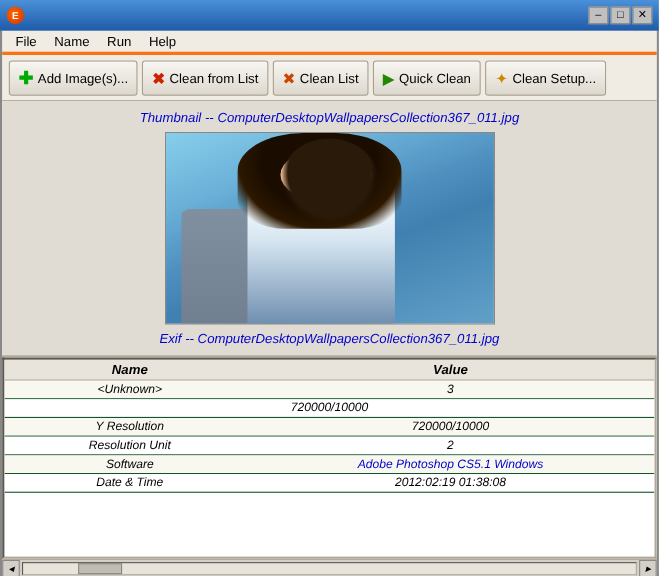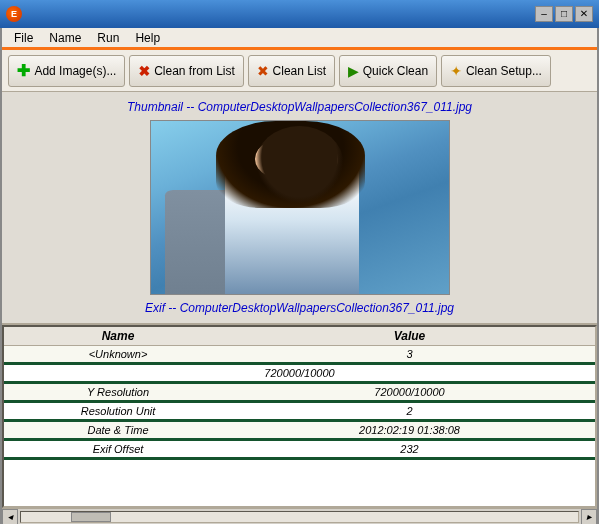--- a/index.html
+++ b/index.html
@@ -182,21 +182,21 @@
     .col-name { width: 220px; font-weight: bold; font-size: 12px; color: #000; }
     .col-value { flex: 1; font-weight: bold; font-size: 12px; color: #000000; }
     #table-body {
       flex: 1;
       overflow-y: auto;
       overflow-x: hidden;
     }
     .table-row {
       display: flex;
       padding: 1px 4px;
-      border-bottom: 3px solid #14532d;
+      border-bottom: 1px solid #14532d;
     }
     .table-row:nth-child(odd) { background: #f8f8f0; }
     .table-row:nth-child(even) { background: white; }
     .cell-name { width: 220px; color: #000; font-size: 11px; padding: 1px 2px; }
     .cell-value { flex: 1; color: #000; font-size: 11px; padding: 1px 2px; }
     .cell-value.blue { color: #0000cc; }
 
     
     #h-scrollbar {
       height: 16px;
@@ -316,26 +316,26 @@
           </div>
           <div class="table-row">
             <div class="cell-name">Y Resolution</div>
             <div class="cell-value">720000/10000</div>
           </div>
           <div class="table-row">
             <div class="cell-name">Resolution Unit</div>
             <div class="cell-value">2</div>
           </div>
           <div class="table-row">
+            <div class="cell-name">Software</div>
+            <div class="cell-value blue">Adobe Photoshop CS5.1 Windows</div>
+          </div>
+          <div class="table-row">
             <div class="cell-name">Date &amp; Time</div>
             <div class="cell-value">2012:02:19 01:38:08</div>
-          </div>
-          <div class="table-row">
-            <div class="cell-name">Exif Offset</div>
-            <div class="cell-value">232</div>
           </div>
         </div>
     </div>
 
     <div id="h-scrollbar">
       <div style="width:16px;height:16px;background:#d4d0c8;border:1px solid #888;display:flex;align-items:center;justify-content:center;font-size:10px;cursor:pointer;">◂</div>
       <div id="h-scroll-track">
         <div id="h-scroll-thumb"></div>
       </div>
       <div style="width:16px;height:16px;background:#d4d0c8;border:1px solid #888;display:flex;align-items:center;justify-content:center;font-size:10px;cursor:pointer;">▸</div>

